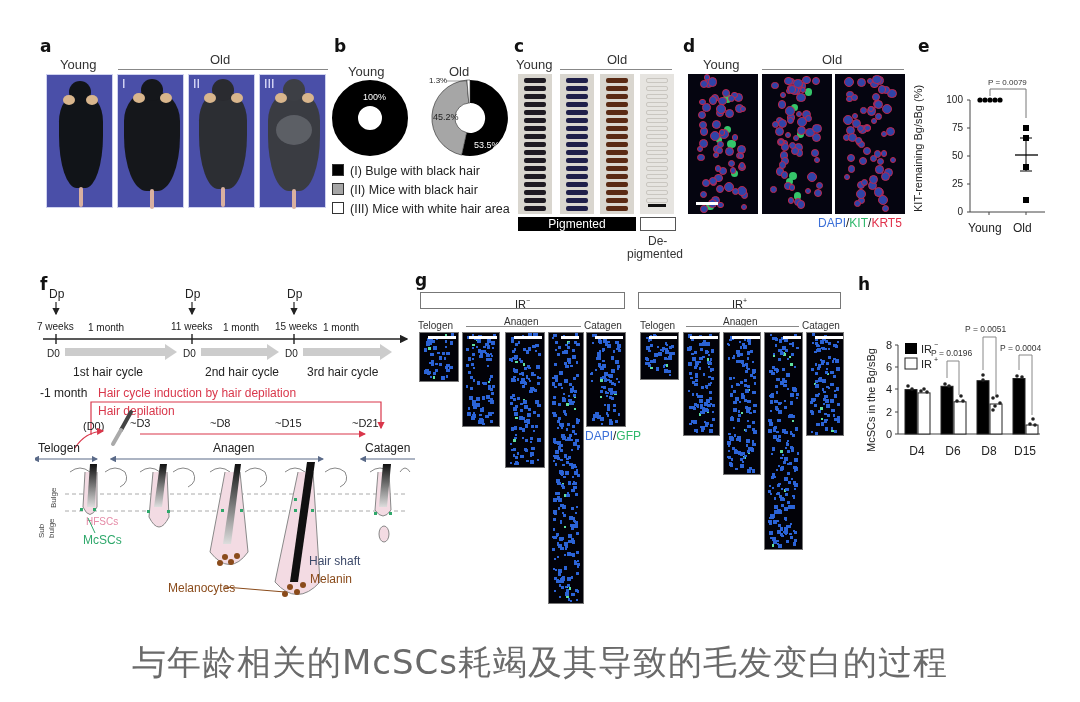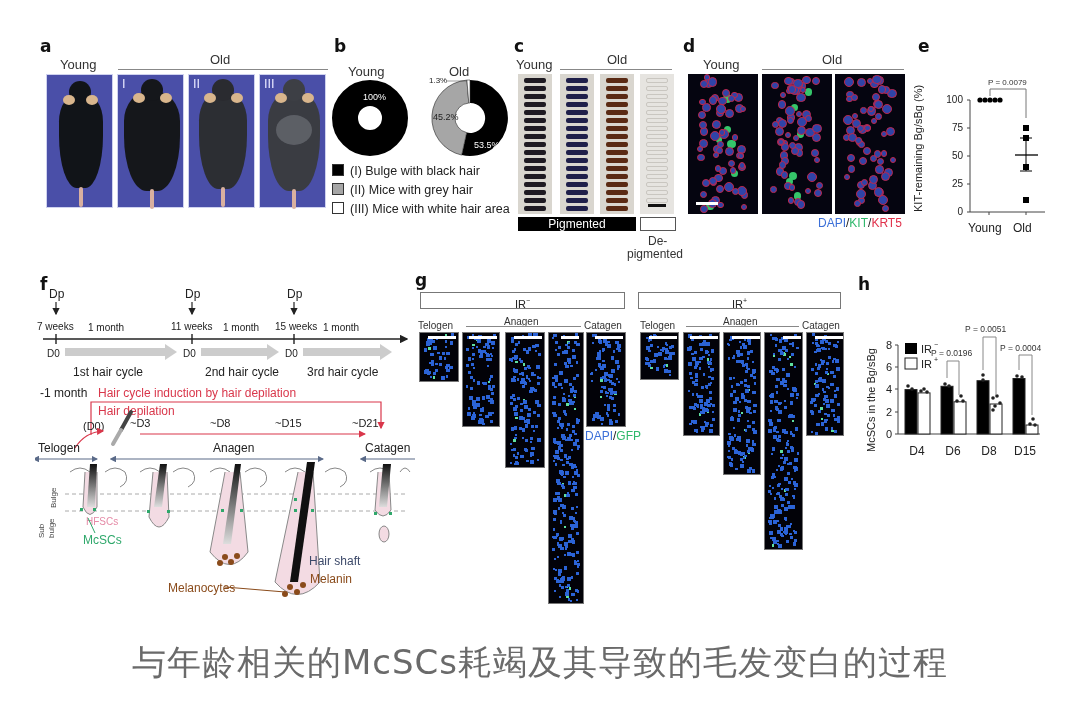--- a/index.html
+++ b/index.html
@@ -107,21 +107,21 @@
     <text x="99" y="5" font-size="8" fill="#222">1.3%</text>
     <line x1="117" y1="3" x2="137" y2="3" stroke="#555" stroke-width="0.6"></line>
     <text x="103" y="42" font-size="9" fill="#222">45.2%</text>
     <text x="144" y="70" font-size="9" fill="#fff">53.5%</text>
   </svg>
 
   <div class="legend-row" style="left:332px;top:164px;">
     <span class="legend-sq" style="background:#000;"></span><span>(I) Bulge with black hair</span>
   </div>
   <div class="legend-row" style="left:332px;top:183px;">
-    <span class="legend-sq" style="background:#a6a6a6;"></span><span>(II) Mice with grey hair</span>
+    <span class="legend-sq" style="background:#a6a6a6;"></span><span>(II) Mice with black hair</span>
   </div>
   <div class="legend-row" style="left:332px;top:202px;">
     <span class="legend-sq" style="background:#fff;"></span><span>(III) Mice with white hair area</span>
   </div>
 </div>
 
 <div>
   <div class="plabel" style="left:514px;top:36px;">c</div>
   <div class="abs small" style="left:516px;top:57px;font-size:13px;">Young</div>
   <div class="abs small" style="left:607px;top:52px;font-size:13px;">Old</div>

